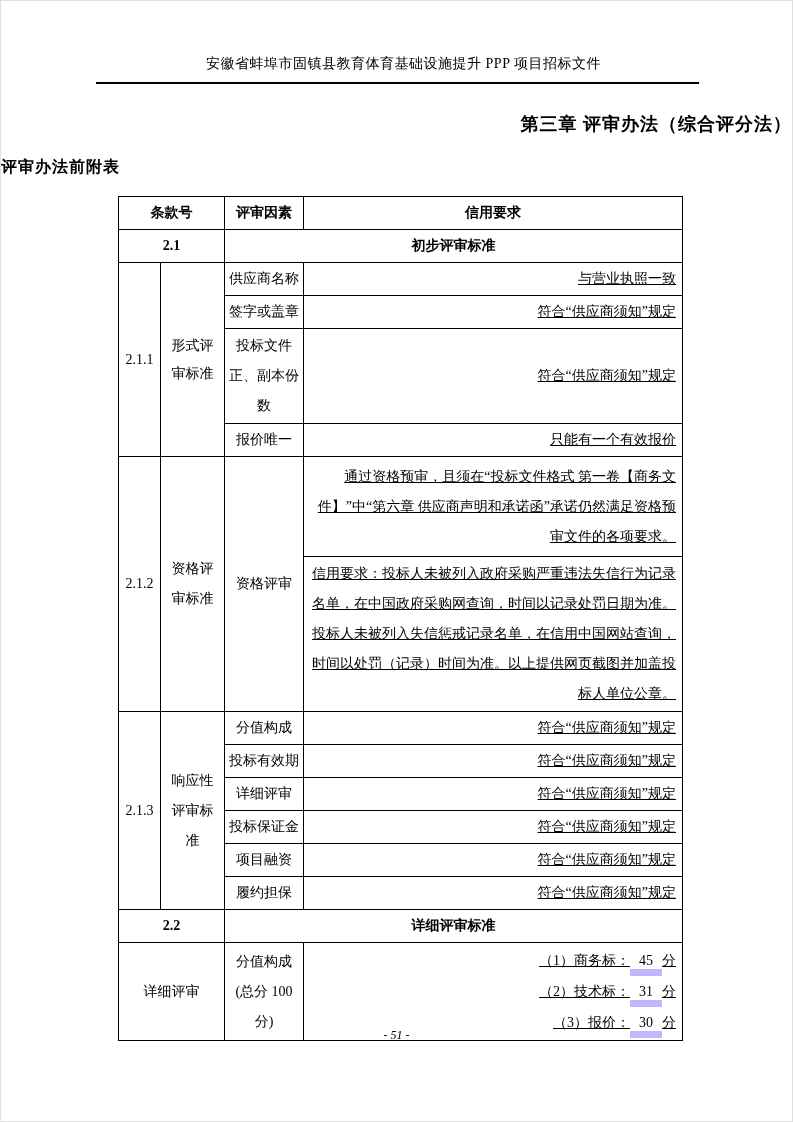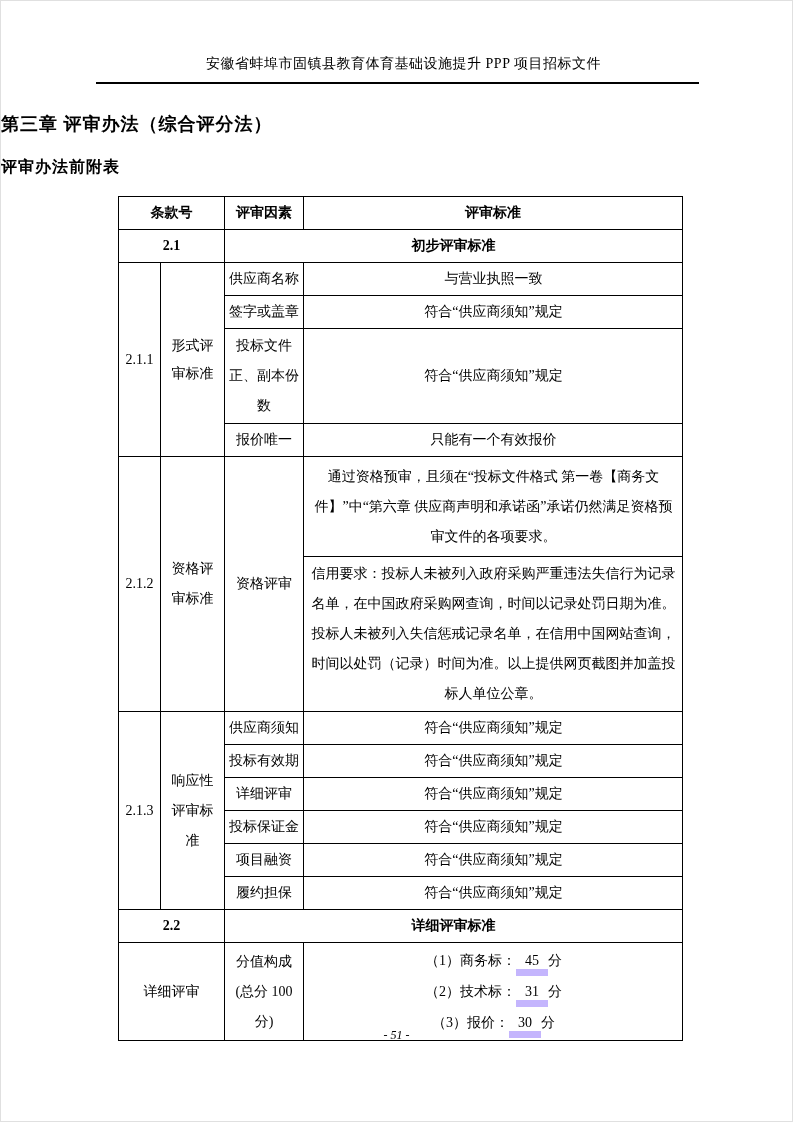--- a/index.html
+++ b/index.html
@@ -15,21 +15,21 @@
   .doc-header {
     position: absolute; top: 54px; left: 7px; width: 100%;
     text-align: center; font-size: 14px; letter-spacing: 0.5px;
   }
   .header-rule {
     position: absolute; top: 81px; left: 95px; width: 603px;
     border-bottom: 2px solid #000;
   }
   .chapter-title {
     position: absolute; top: 111px; left: 0; width: 100%;
-    text-align: left; font-size: 18px; font-weight: bold; letter-spacing: 1px;
+    text-align: right; font-size: 18px; font-weight: bold; letter-spacing: 1px;
   }
   .table-title {
     position: absolute; top: 156px; left: 0; width: 100%;
     font-size: 16px; font-weight: bold; letter-spacing: 1px;
   }
   table.review {
     position: absolute; left: 117px; top: 195px;
     width: 564px;
     border-collapse: collapse;
     table-layout: fixed;
@@ -38,23 +38,24 @@
   }
   table.review td {
     border: 1px solid #000;
     padding: 2px 4px;
     vertical-align: middle;
     text-align: center;
     line-height: 28px;
     overflow: hidden;
   }
   table.review td.std {
-    text-align: center;
+    text-align: right;
     padding-left: 7px;
     padding-right: 6px;
+    text-decoration: underline;
   }
   table.review td.para {
     line-height: 30px;
   }
   .hdr { font-weight: bold; }
   .uline {
     border-bottom: 7px solid #c4b5fd;
     padding: 0 9px;
     display: inline-block;
     line-height: 17px;
@@ -78,21 +79,21 @@
     <col style="width:42px">
       <col style="width:64px">
       <col style="width:79px">
       <col style="width:379px">
   </colgroup>
 
   <tbody>
       <tr style="height:30px">
     <td colspan="2" class="hdr">条款号</td>
     <td class="hdr">评审因素</td>
-    <td class="hdr">评审标准</td>
+    <td class="hdr">信用要求</td>
   </tr>
 
   <tr style="height:32px">
     <td colspan="2" class="hdr">2.1</td>
     <td colspan="2" class="hdr">初步评审标准</td>
   </tr>
 
   <tr style="height:32px">
     <td rowspan="4">2.1.1</td>
     <td rowspan="4">形式评审标准</td>
@@ -118,21 +119,21 @@
     <td rowspan="2">资格评审</td>
     <td class="std para">通过资格预审，且须在“投标文件格式 第一卷【商务文件】”中“第六章 供应商声明和承诺函”承诺仍然满足资格预审文件的各项要求。</td>
   </tr>
   <tr style="height:150px">
     <td class="std para">信用要求：投标人未被列入政府采购严重违法失信行为记录名单，在中国政府采购网查询，时间以记录处罚日期为准。投标人未被列入失信惩戒记录名单，在信用中国网站查询，时间以处罚（记录）时间为准。以上提供网页截图并加盖投标人单位公章。</td>
   </tr>
 
   <tr style="height:33px">
     <td rowspan="6">2.1.3</td>
     <td rowspan="6" class="para">响应性评审标准</td>
-    <td>供应商须知</td>
+    <td>分值构成</td>
     <td class="std">符合“供应商须知”规定</td>
   </tr>
   <tr style="height:30px">
     <td>投标有效期</td>
     <td class="std">符合“供应商须知”规定</td>
   </tr>
   <tr style="height:32px">
     <td>详细评审</td>
     <td class="std">符合“供应商须知”规定</td>
   </tr>

